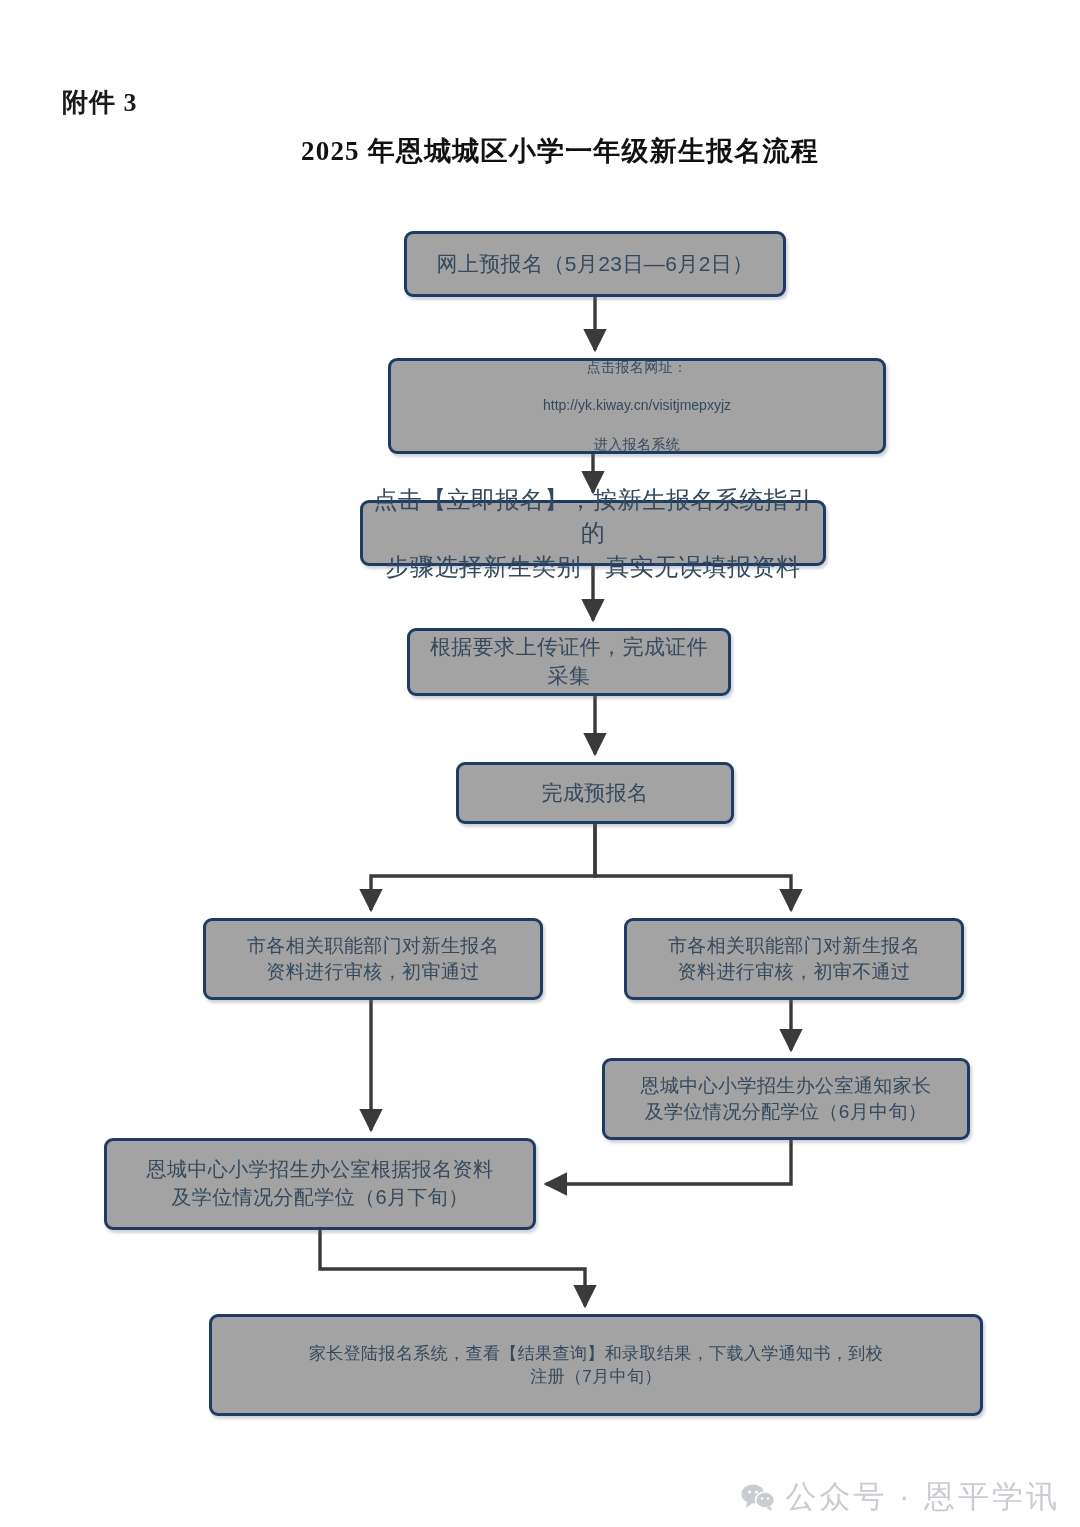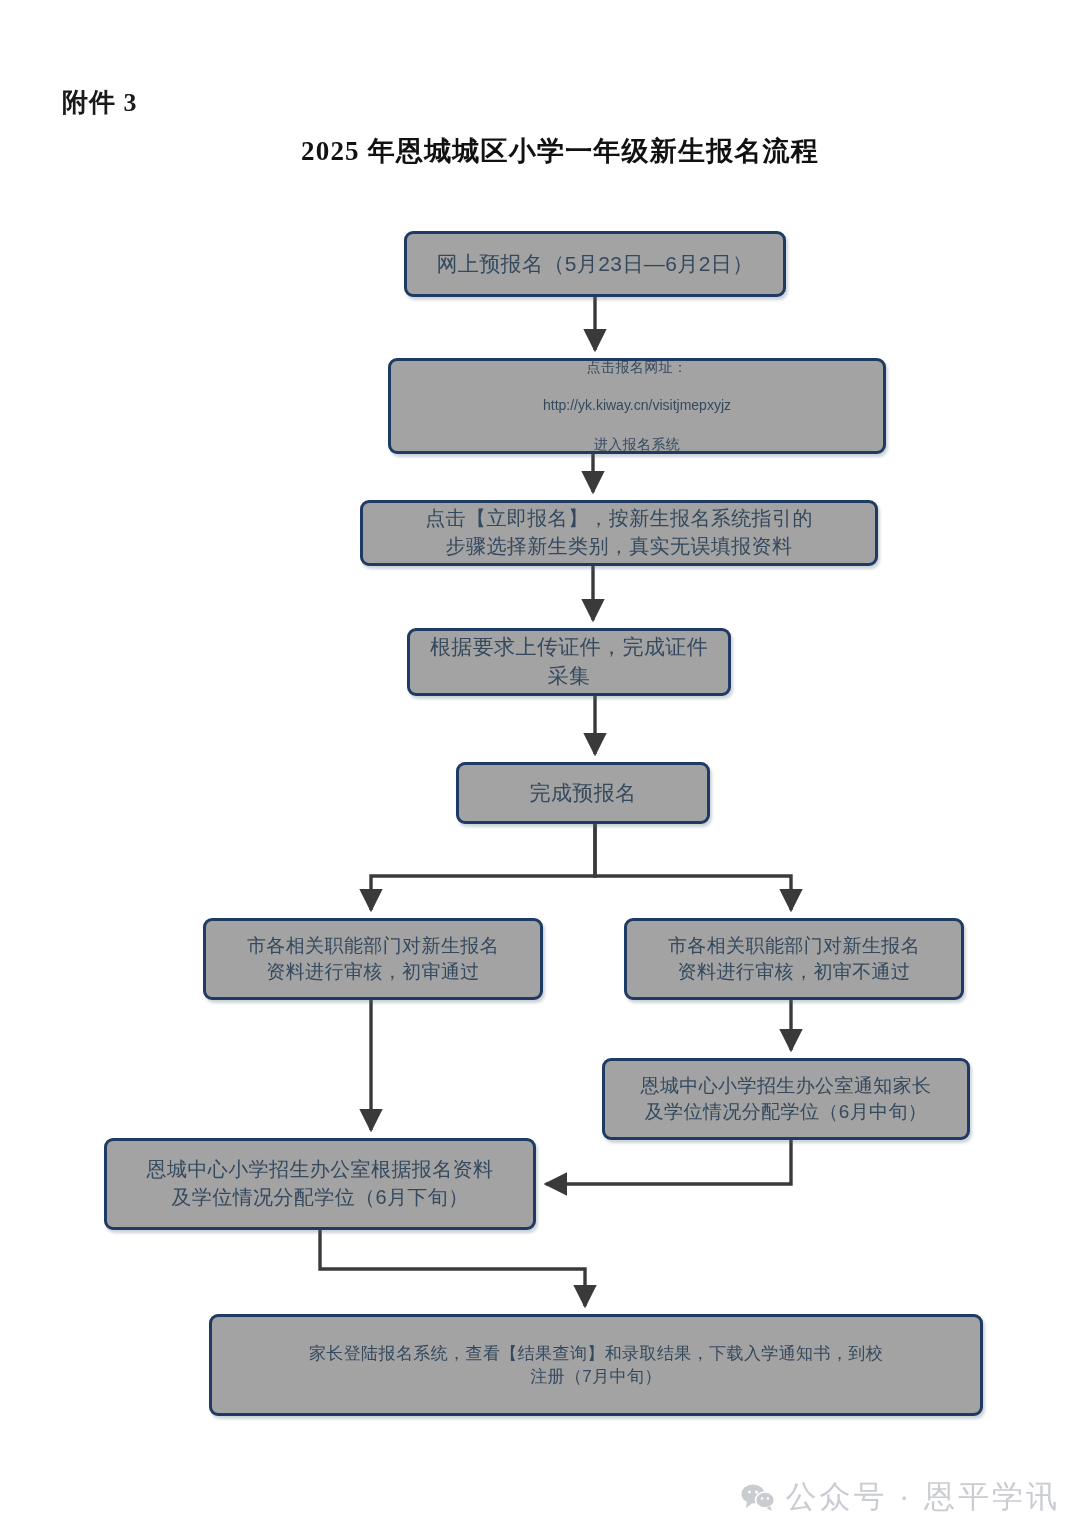--- a/index.html
+++ b/index.html
@@ -71,23 +71,23 @@
     z-index: 2;
     padding: 4px 10px;
   }
   .node .txt {
     display: block;
     white-space: pre-line;
   }
   
   #node-prereg      { left: 404px; top: 231px; width: 382px; height: 66px; }
   #node-url         { left: 344px; top: 358px; width: 498px; height: 96px; font-size: 14px; margin-left: 44px; }
-  #node-signup      { left: 360px; top: 500px; width: 518px; height: 66px; font-size: 20px; text-align: center; }
+  #node-signup      { left: 360px; top: 500px; width: 466px; height: 66px; font-size: 24px; text-align: center; }
   #node-upload      { left: 407px; top: 628px; width: 324px; height: 68px; }
-  #node-done        { left: 456px; top: 762px; width: 254px; height: 62px; }
+  #node-done        { left: 456px; top: 762px; width: 278px; height: 62px; }
   #node-pass        { left: 203px; top: 918px; width: 340px; height: 82px; font-size: 19px; }
   #node-fail        { left: 624px; top: 918px; width: 340px; height: 82px; font-size: 19px; }
   #node-verify      { left: 602px; top: 1058px; width: 368px; height: 82px; font-size: 19px; }
   #node-allocate    { left: 104px; top: 1138px; width: 432px; height: 92px; font-size: 20px; text-align: center; }
   #node-final       { left: 198px; top: 1314px; width: 774px; height: 102px; font-size: 17px; margin-left: 11px; }
 
   .url-line { display: block; }
   .url-mid { font-family: "Liberation Sans", "DejaVu Sans", sans-serif; letter-spacing: 0px; }
 
   .watermark {

